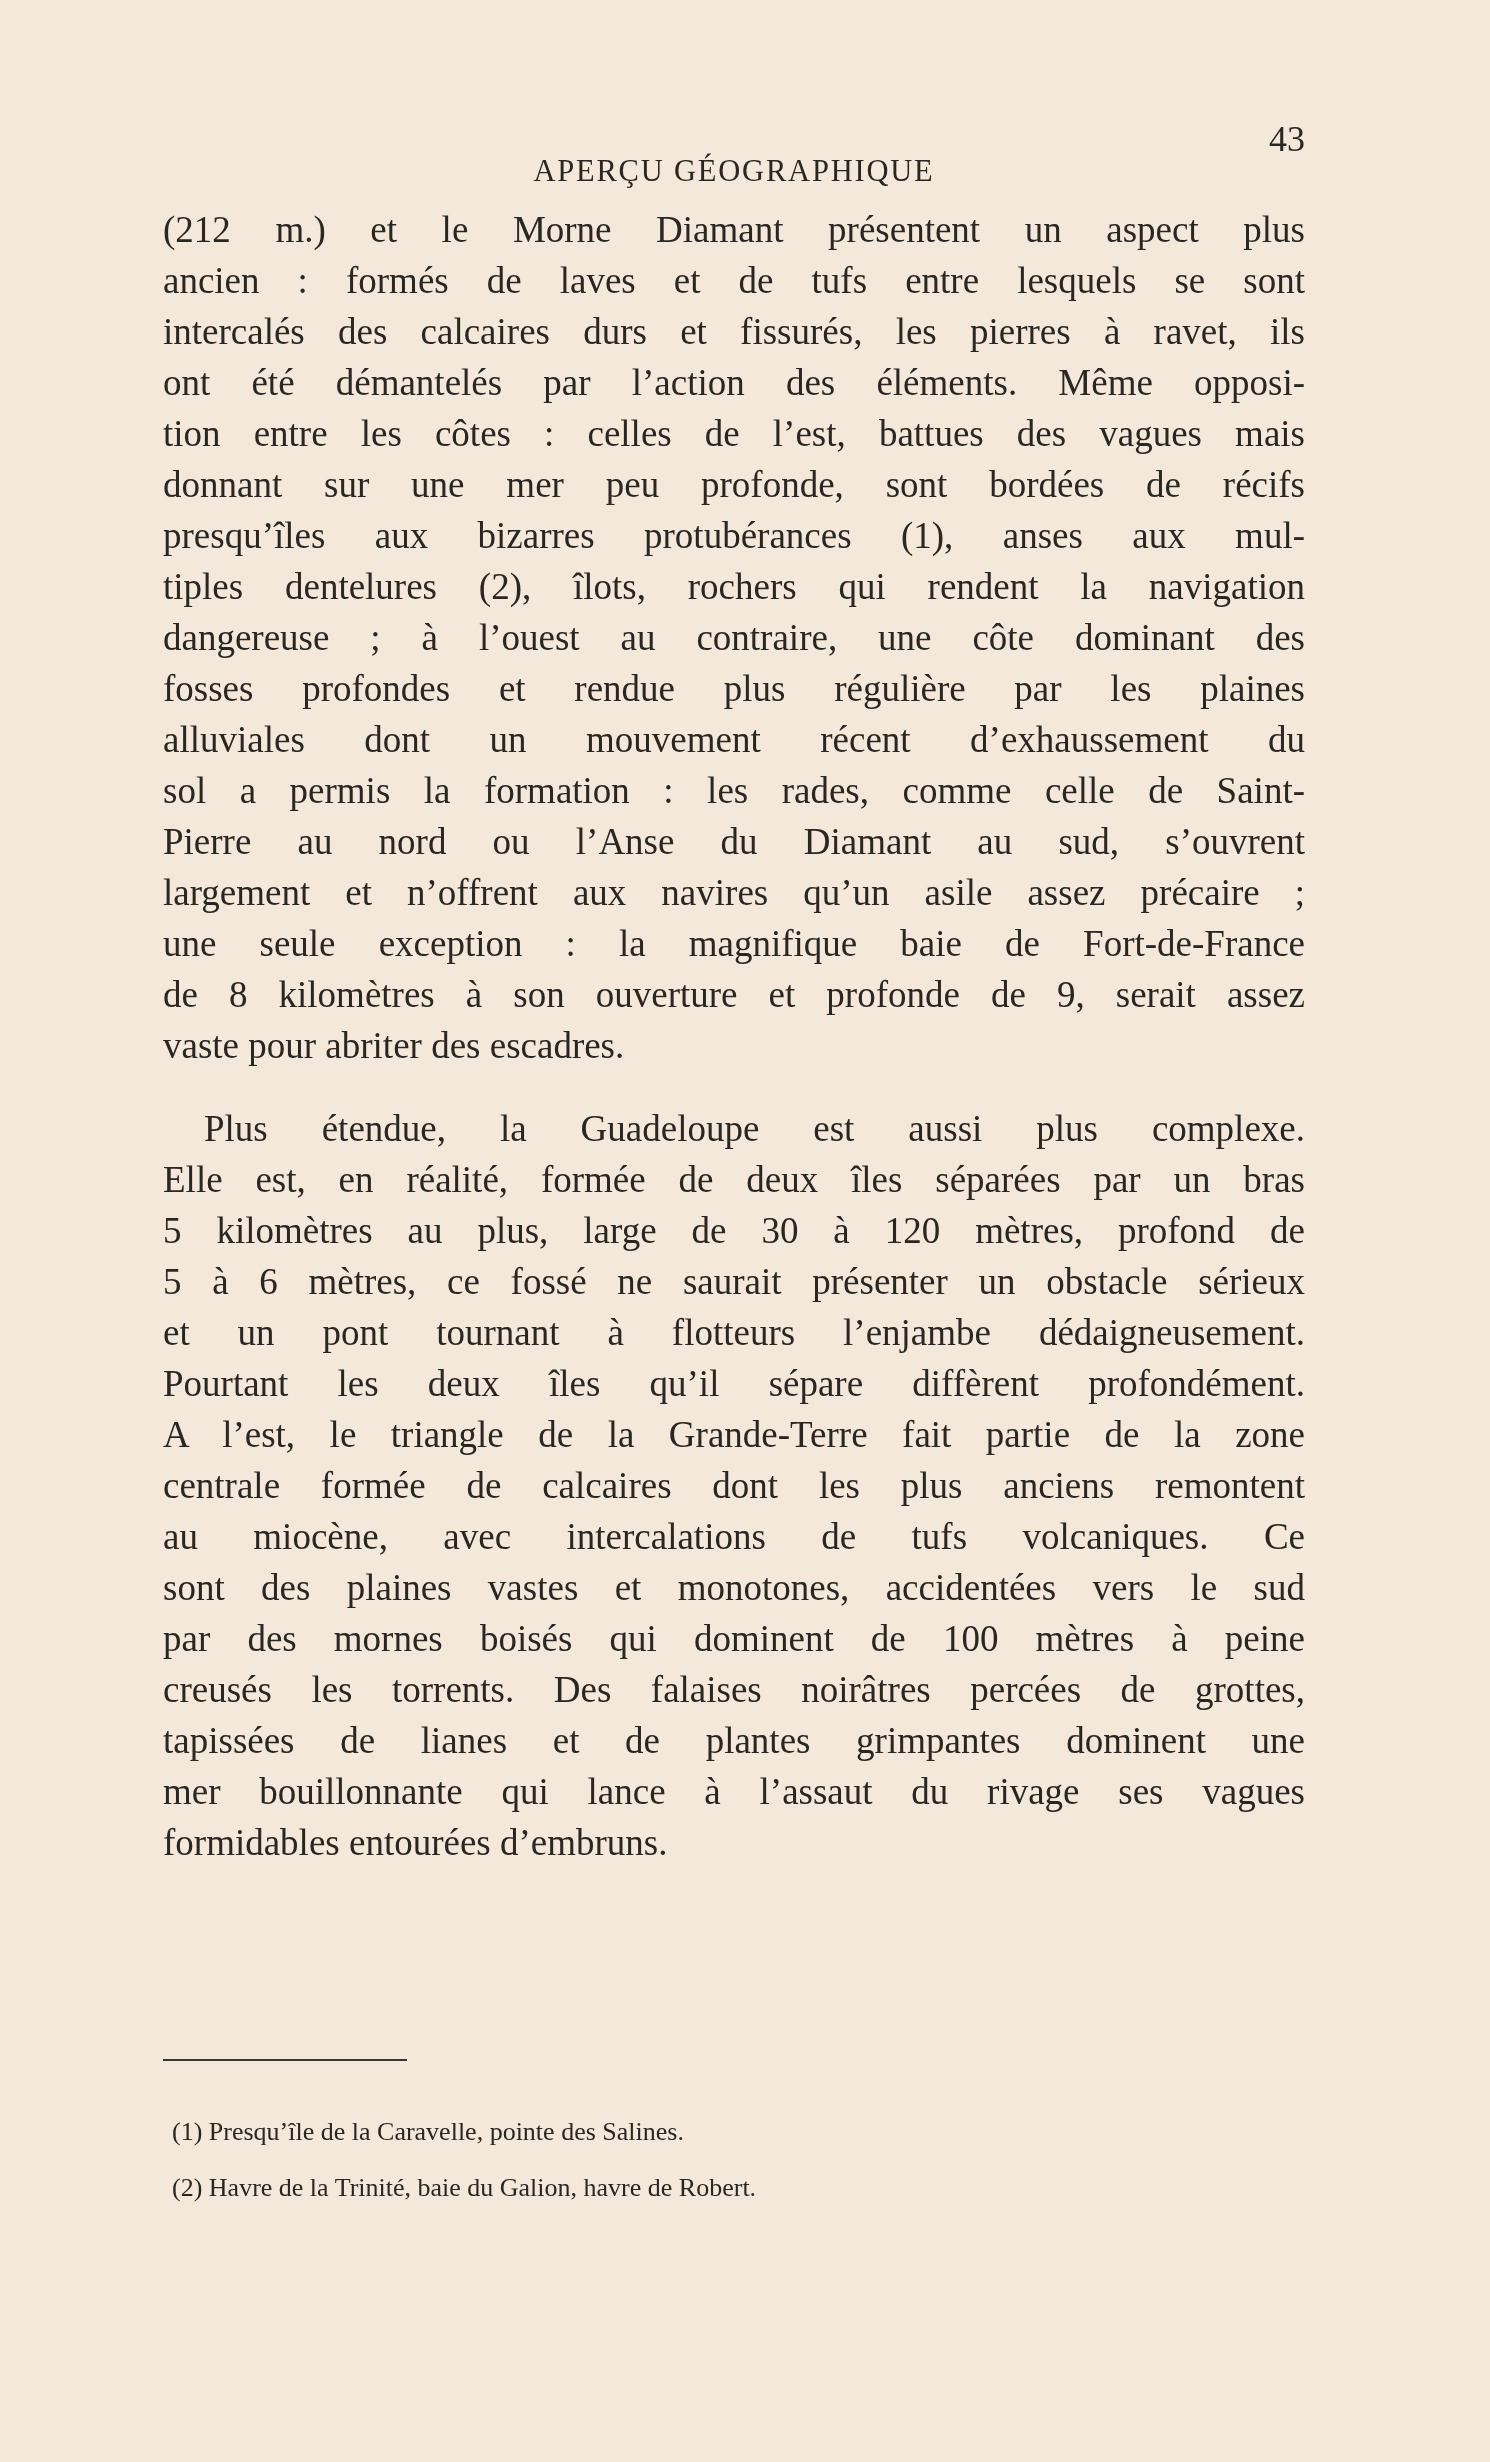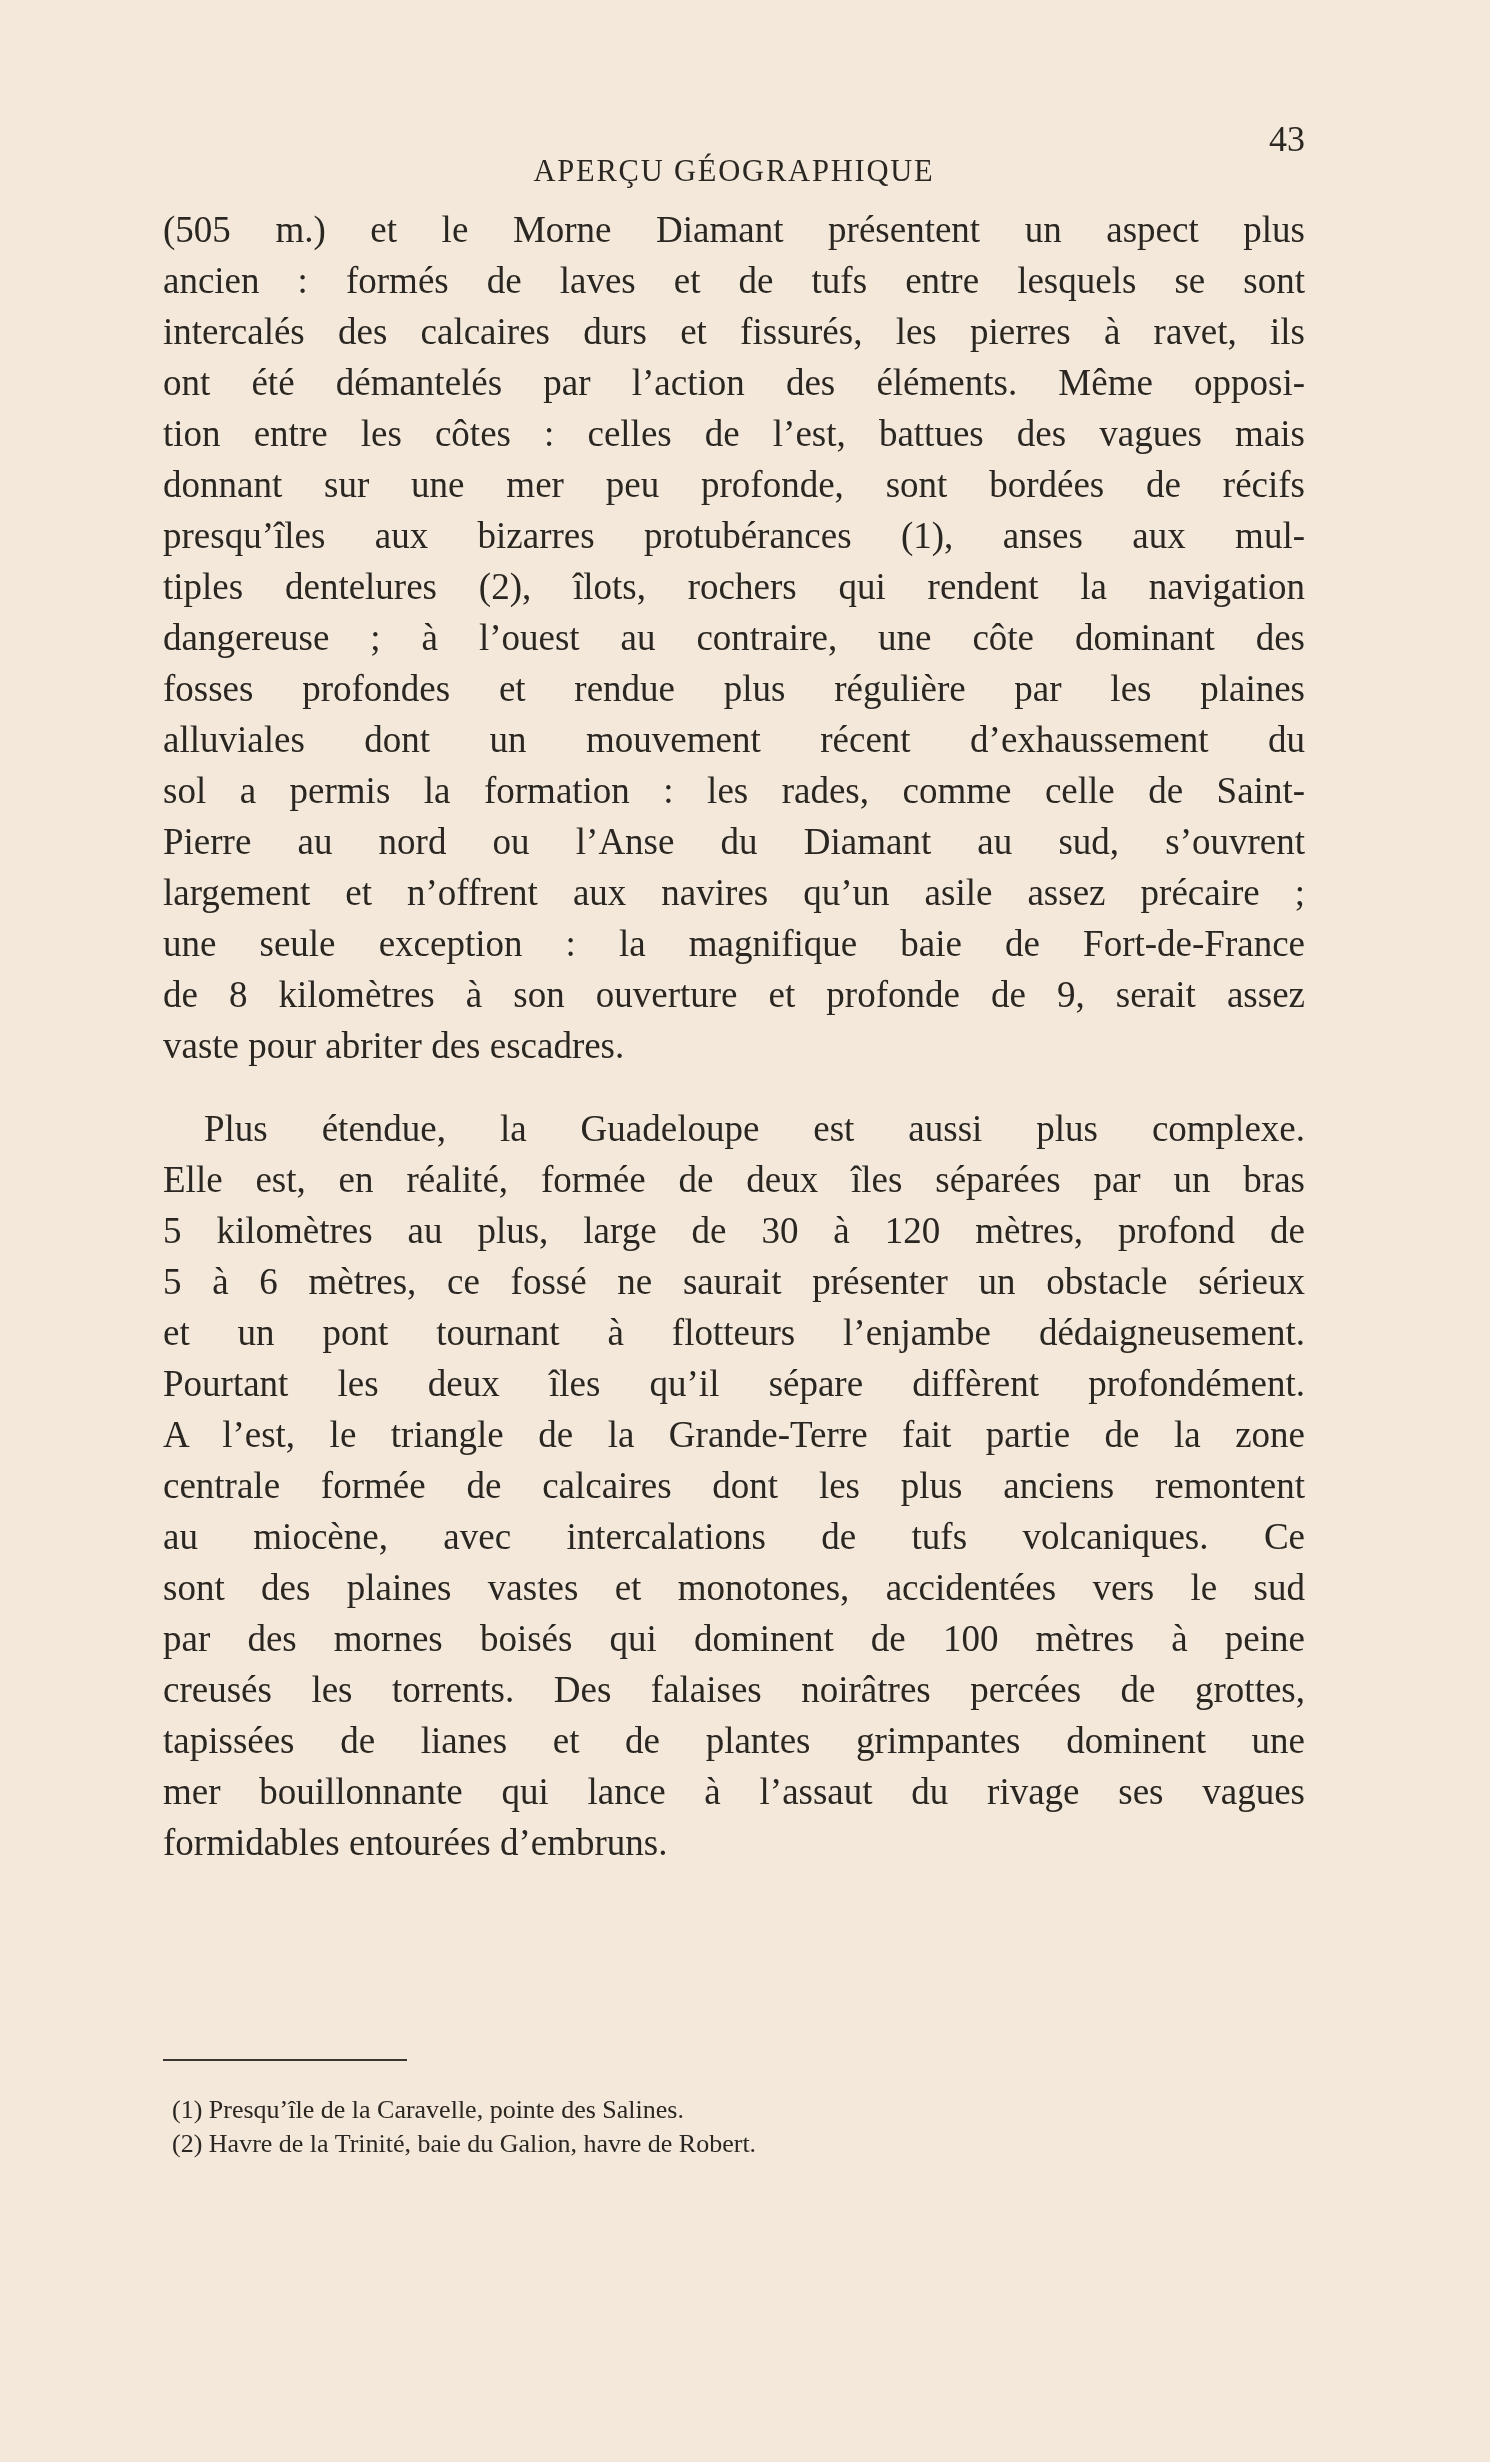--- a/index.html
+++ b/index.html
@@ -82,36 +82,37 @@
       top: 2093px;
       left: 172px;
       width: 1130px;
     }
     .footnote {
       display: block;
       font-size: 26px;
       line-height: 34px;
       height: 34px;
       white-space: nowrap;
+      margin-top: 22px;
     }
   </style>
 </head>
 <body>
 
 <div class="page">
 
   <div class="running-head">
     <div class="running-title">APERÇU GÉOGRAPHIQUE</div>
     <div class="page-number">43</div>
   </div>
 
   <div class="body-text">
 
     <div>
-      <span class="line">(505 m.) et le Morne Diamant présentent un aspect plus</span>
+      <span class="line">(212 m.) et le Morne Diamant présentent un aspect plus</span>
       <span class="line">ancien : formés de laves et de tufs entre lesquels se sont</span>
       <span class="line">intercalés des calcaires durs et fissurés, les pierres à ravet, ils</span>
       <span class="line">ont été démantelés par l’action des éléments. Même opposi-</span>
       <span class="line">tion entre les côtes : celles de l’est, battues des vagues mais</span>
       <span class="line">donnant sur une mer peu profonde, sont bordées de récifs</span>
       <span class="line">presqu’îles aux bizarres protubérances (1), anses aux mul-</span>
       <span class="line">tiples dentelures (2), îlots, rochers qui rendent la navigation</span>
       <span class="line">dangereuse ; à l’ouest au contraire, une côte dominant des</span>
       <span class="line">fosses profondes et rendue plus régulière par les plaines</span>
       <span class="line">alluviales dont un mouvement récent d’exhaussement du</span>

